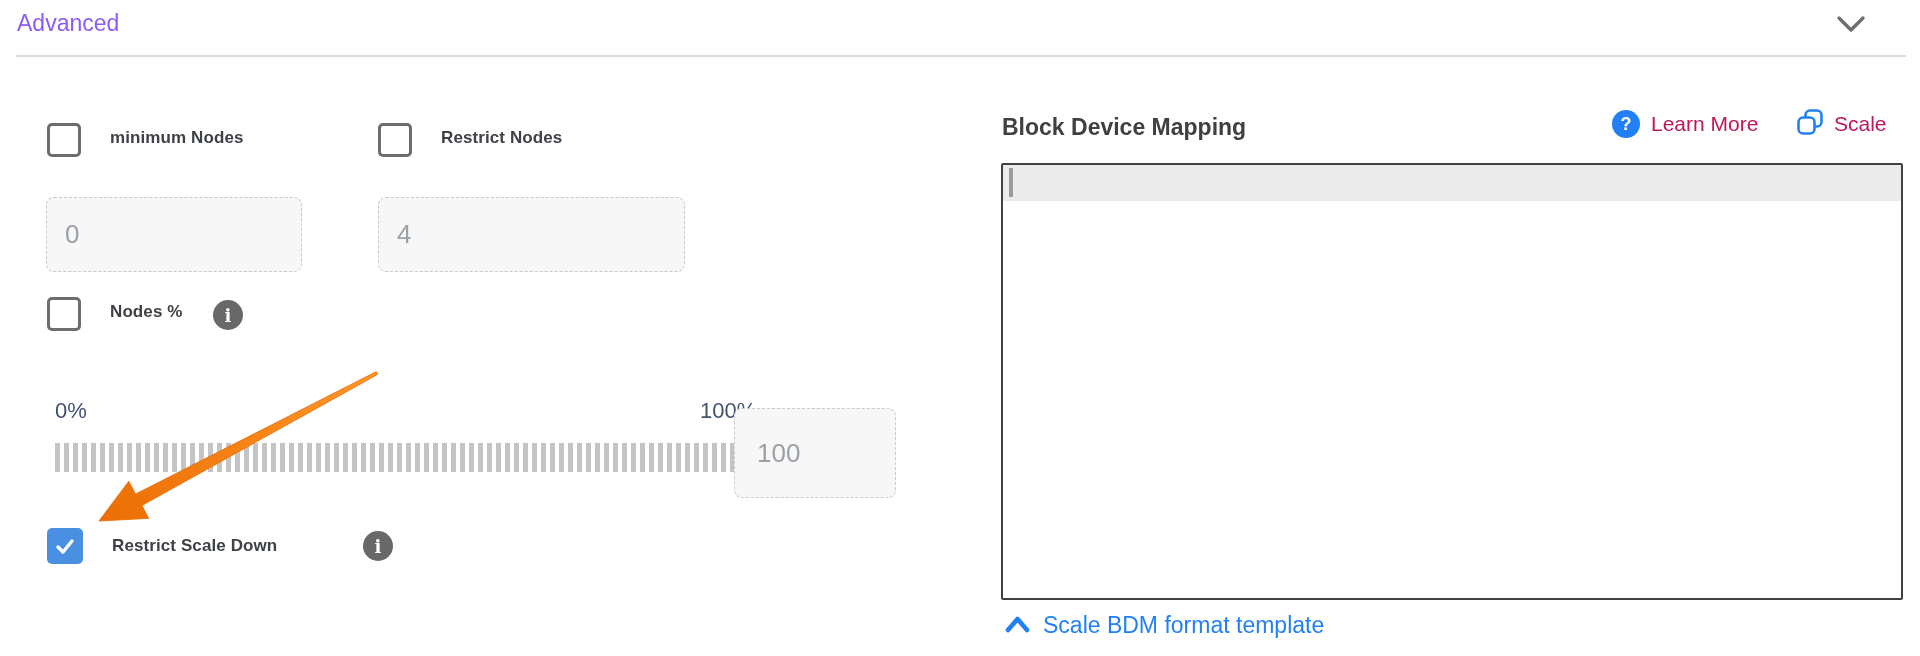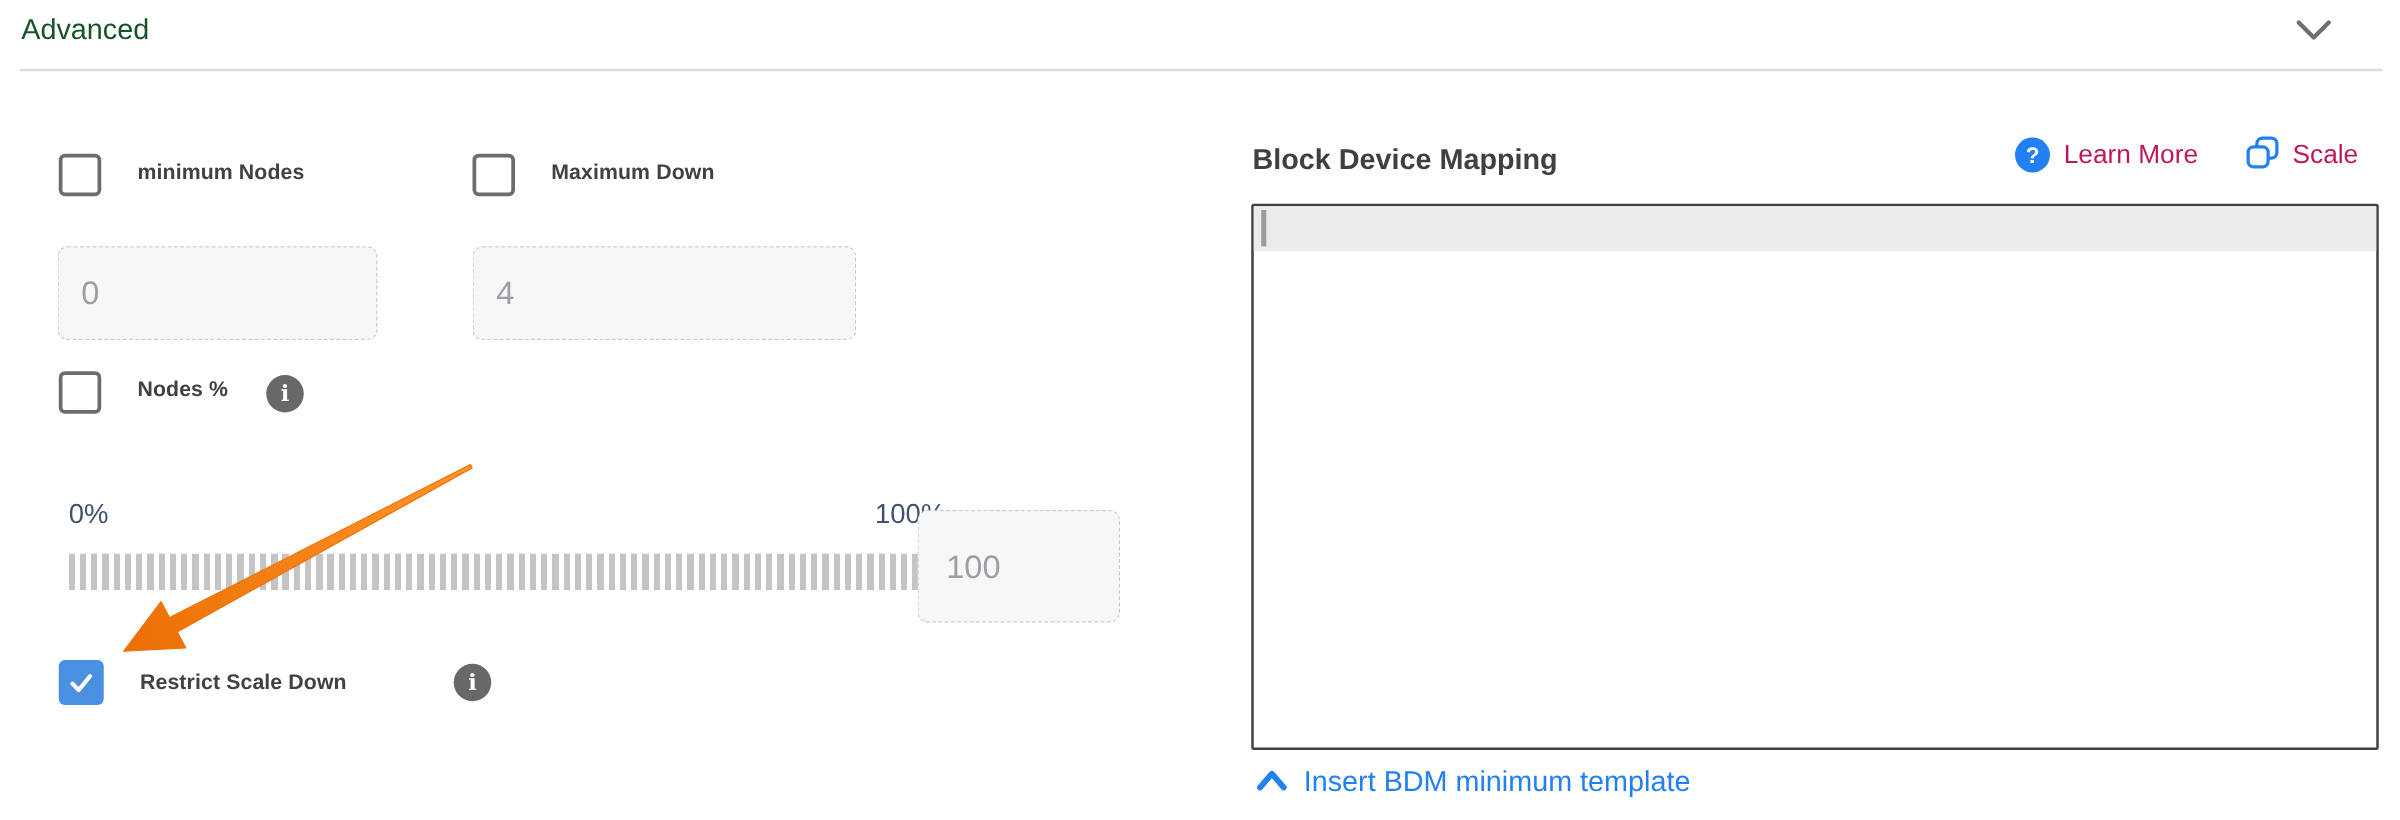--- a/index.html
+++ b/index.html
@@ -7,21 +7,21 @@
   body {
     width: 1920px; height: 656px;
     font-family: "Liberation Sans", sans-serif;
     position: relative; overflow: hidden;
   }
   .abs { position: absolute; }
 
   
   .section-title {
     left: 17px; top: 10px;
-    font-size: 23px; color: #14532d; font-weight: 400;
+    font-size: 23px; color: #8b5cf6; font-weight: 400;
   }
   .header-chevron { left: 1836px; top: 12px; cursor: pointer; }
   .divider {
     left: 16px; top: 55px; width: 1890px; height: 2px;
     background: #dcdcdc;
   }
 
   
   .checkbox {
     width: 34px; height: 34px;
@@ -112,21 +112,21 @@
     </svg>
   </span>
 </div>
 <div class="abs divider"></div>
 
 <div class="abs checkbox" style="left:47px; top:123px;"></div>
 <div class="abs cb-label" style="left:110px; top:128px;">minimum Nodes</div>
 <input class="abs dashed-input" style="left: 46px; top: 197px; width: 256px; height: 75px;" value="0">
 
 <div class="abs checkbox" style="left:378px; top:123px;"></div>
-<div class="abs cb-label" style="left:441px; top:128px;">Maximum Down</div>
+<div class="abs cb-label" style="left:441px; top:128px;">Restrict Nodes</div>
 <input class="abs dashed-input" style="left: 378px; top: 197px; width: 307px; height: 75px;" value="4">
 
 <div class="abs checkbox" style="left:47px; top:297px;"></div>
 <div class="abs cb-label" style="left:110px; top:302px;">Nodes %</div>
 <div class="abs info-icon no-select" style="left:213px; top:300px;">i</div>
 
 <div class="abs slider-label" style="left:55px; top:398px;">0%</div>
 <div class="abs slider-label" style="left:676px; top:398px;margin-left:24px;">100%</div>
 <div class="abs tick-track"></div>
 <div class="abs slider-handle"></div>
@@ -173,13 +173,13 @@
   <span></span>
 </div>
 
 <div class="abs" style="left:1004px; top:615px; cursor:pointer;">
   <span>
     <svg width="27" height="20" viewBox="0 0 27 20">
       <polyline points="4,15 13.5,4 23,15" fill="none" stroke="#2280f4" stroke-width="4.6" stroke-linecap="round" stroke-linejoin="round"></polyline>
     </svg>
   </span>
 </div>
-<a class="abs insert-link-text">Insert BDM minimum template</a>
+<a class="abs insert-link-text">Scale BDM format template</a>
 
 </body></html>

